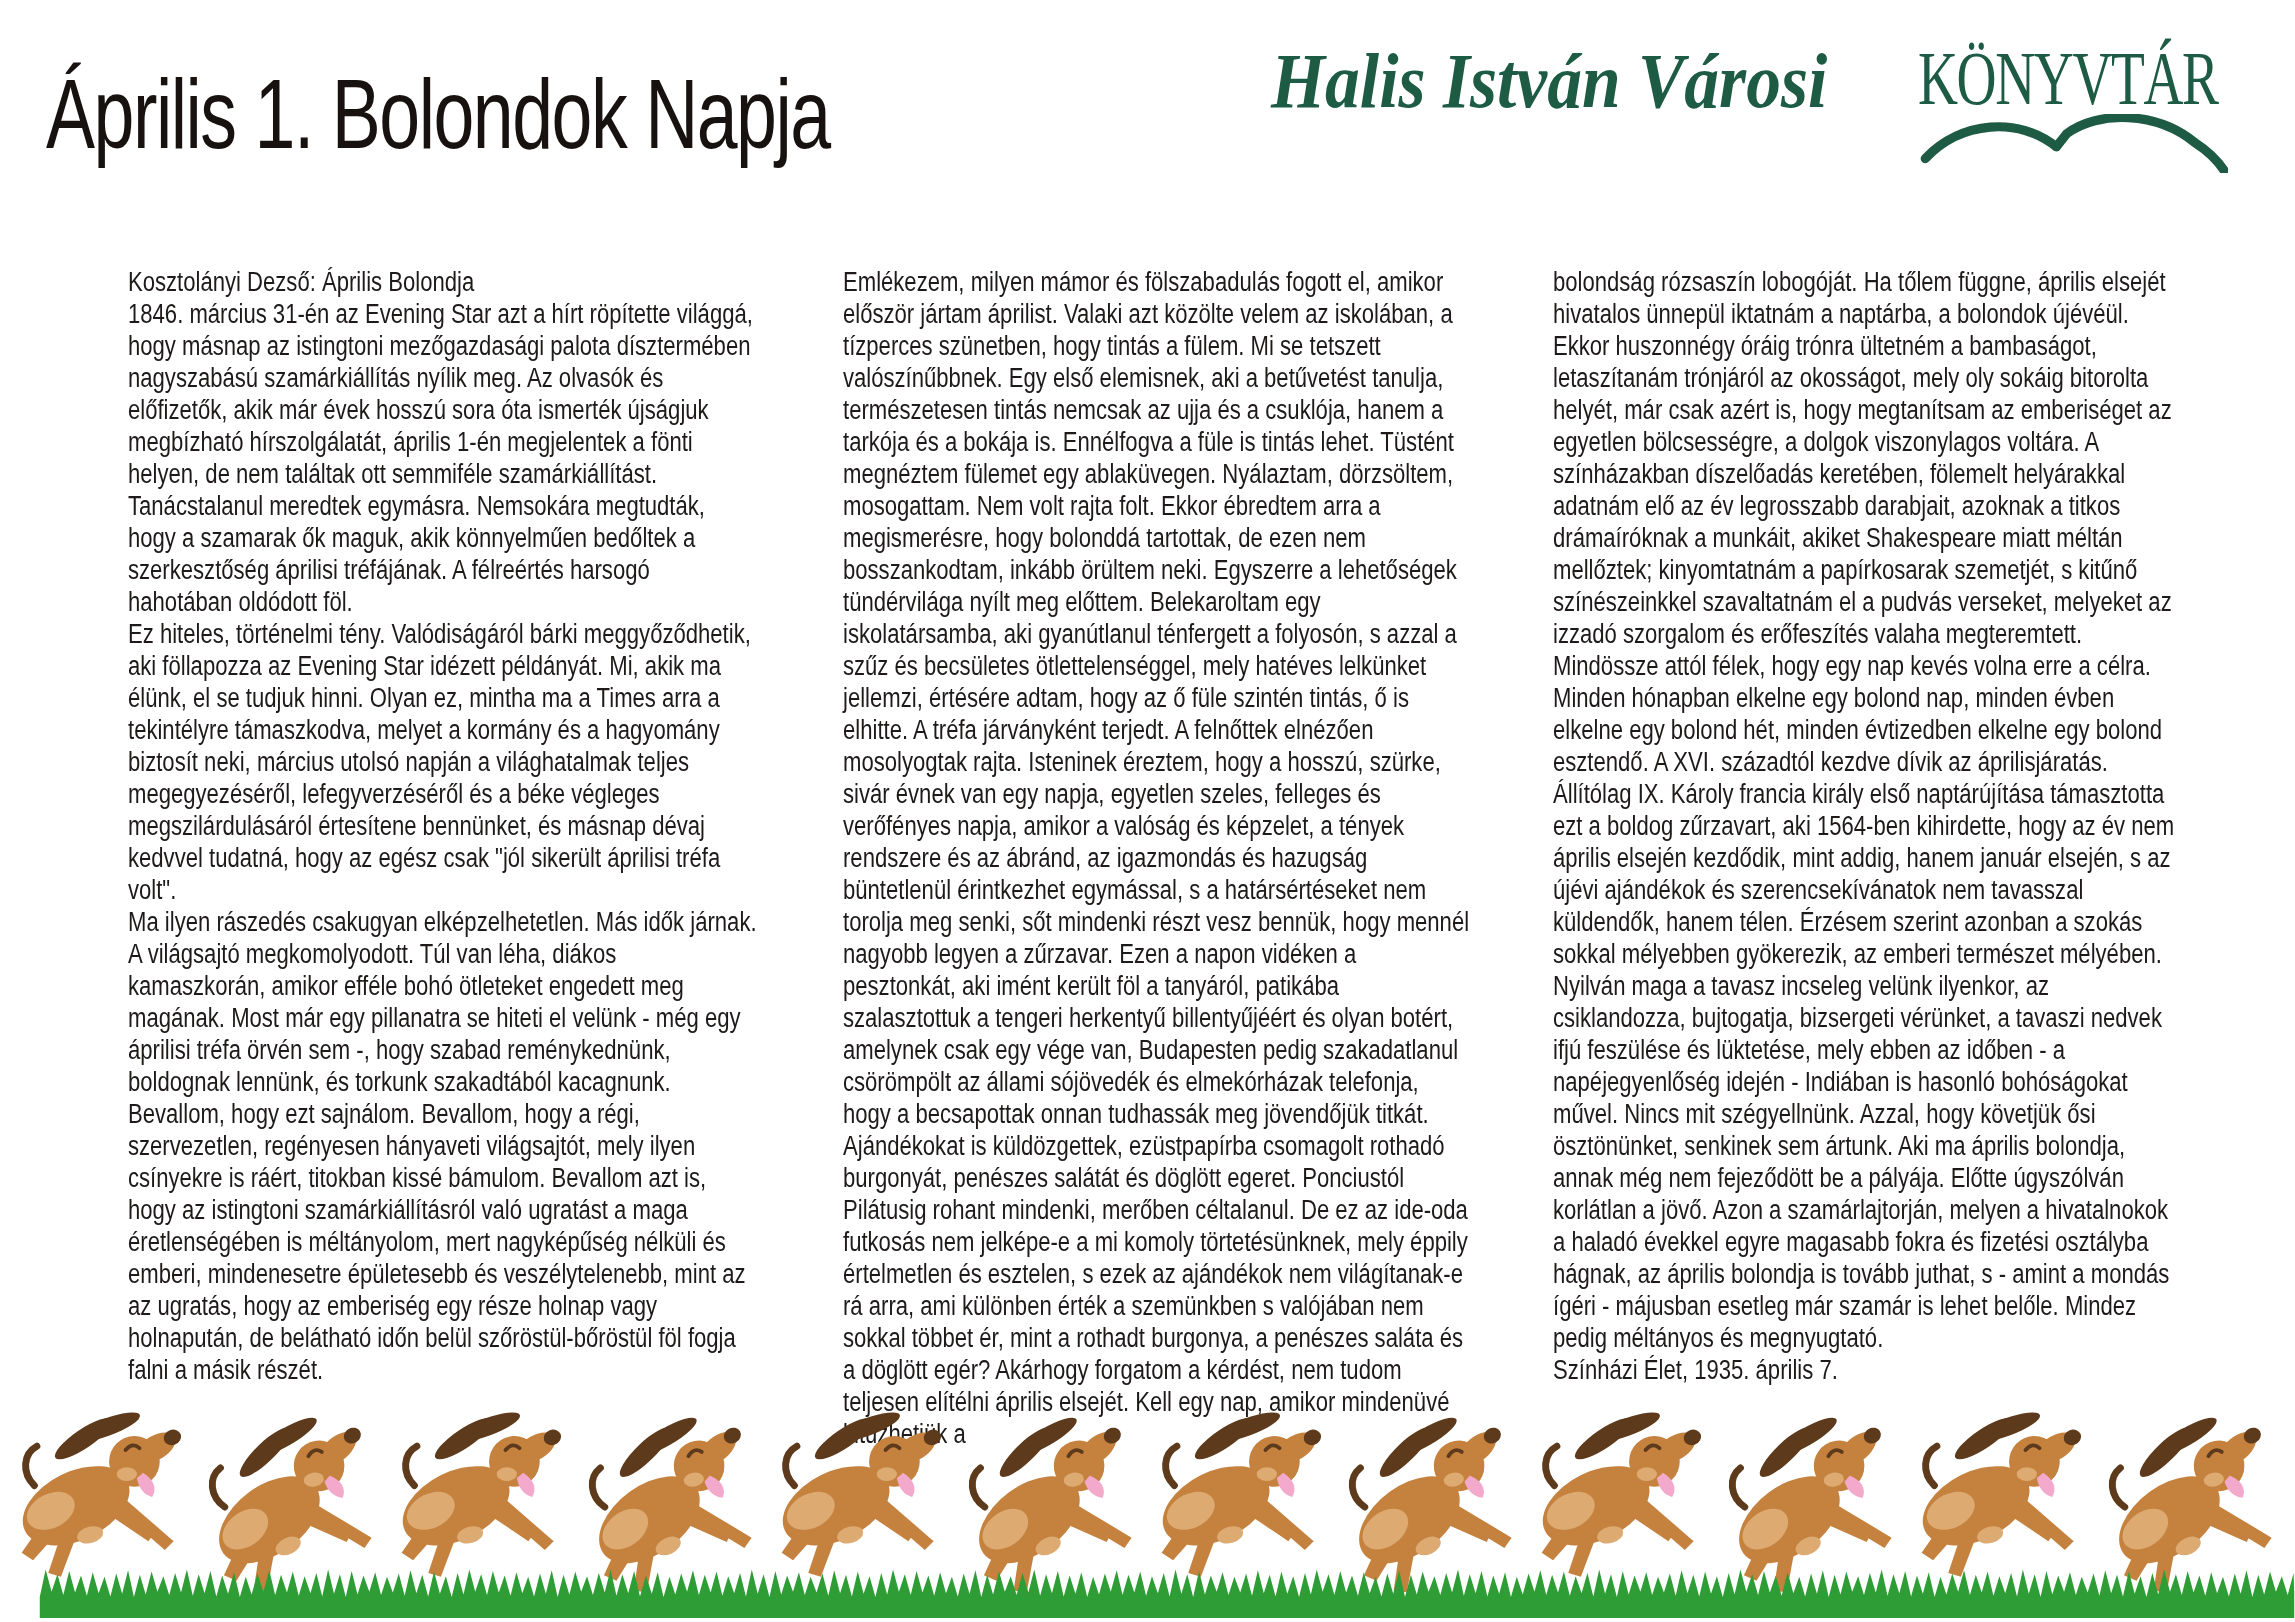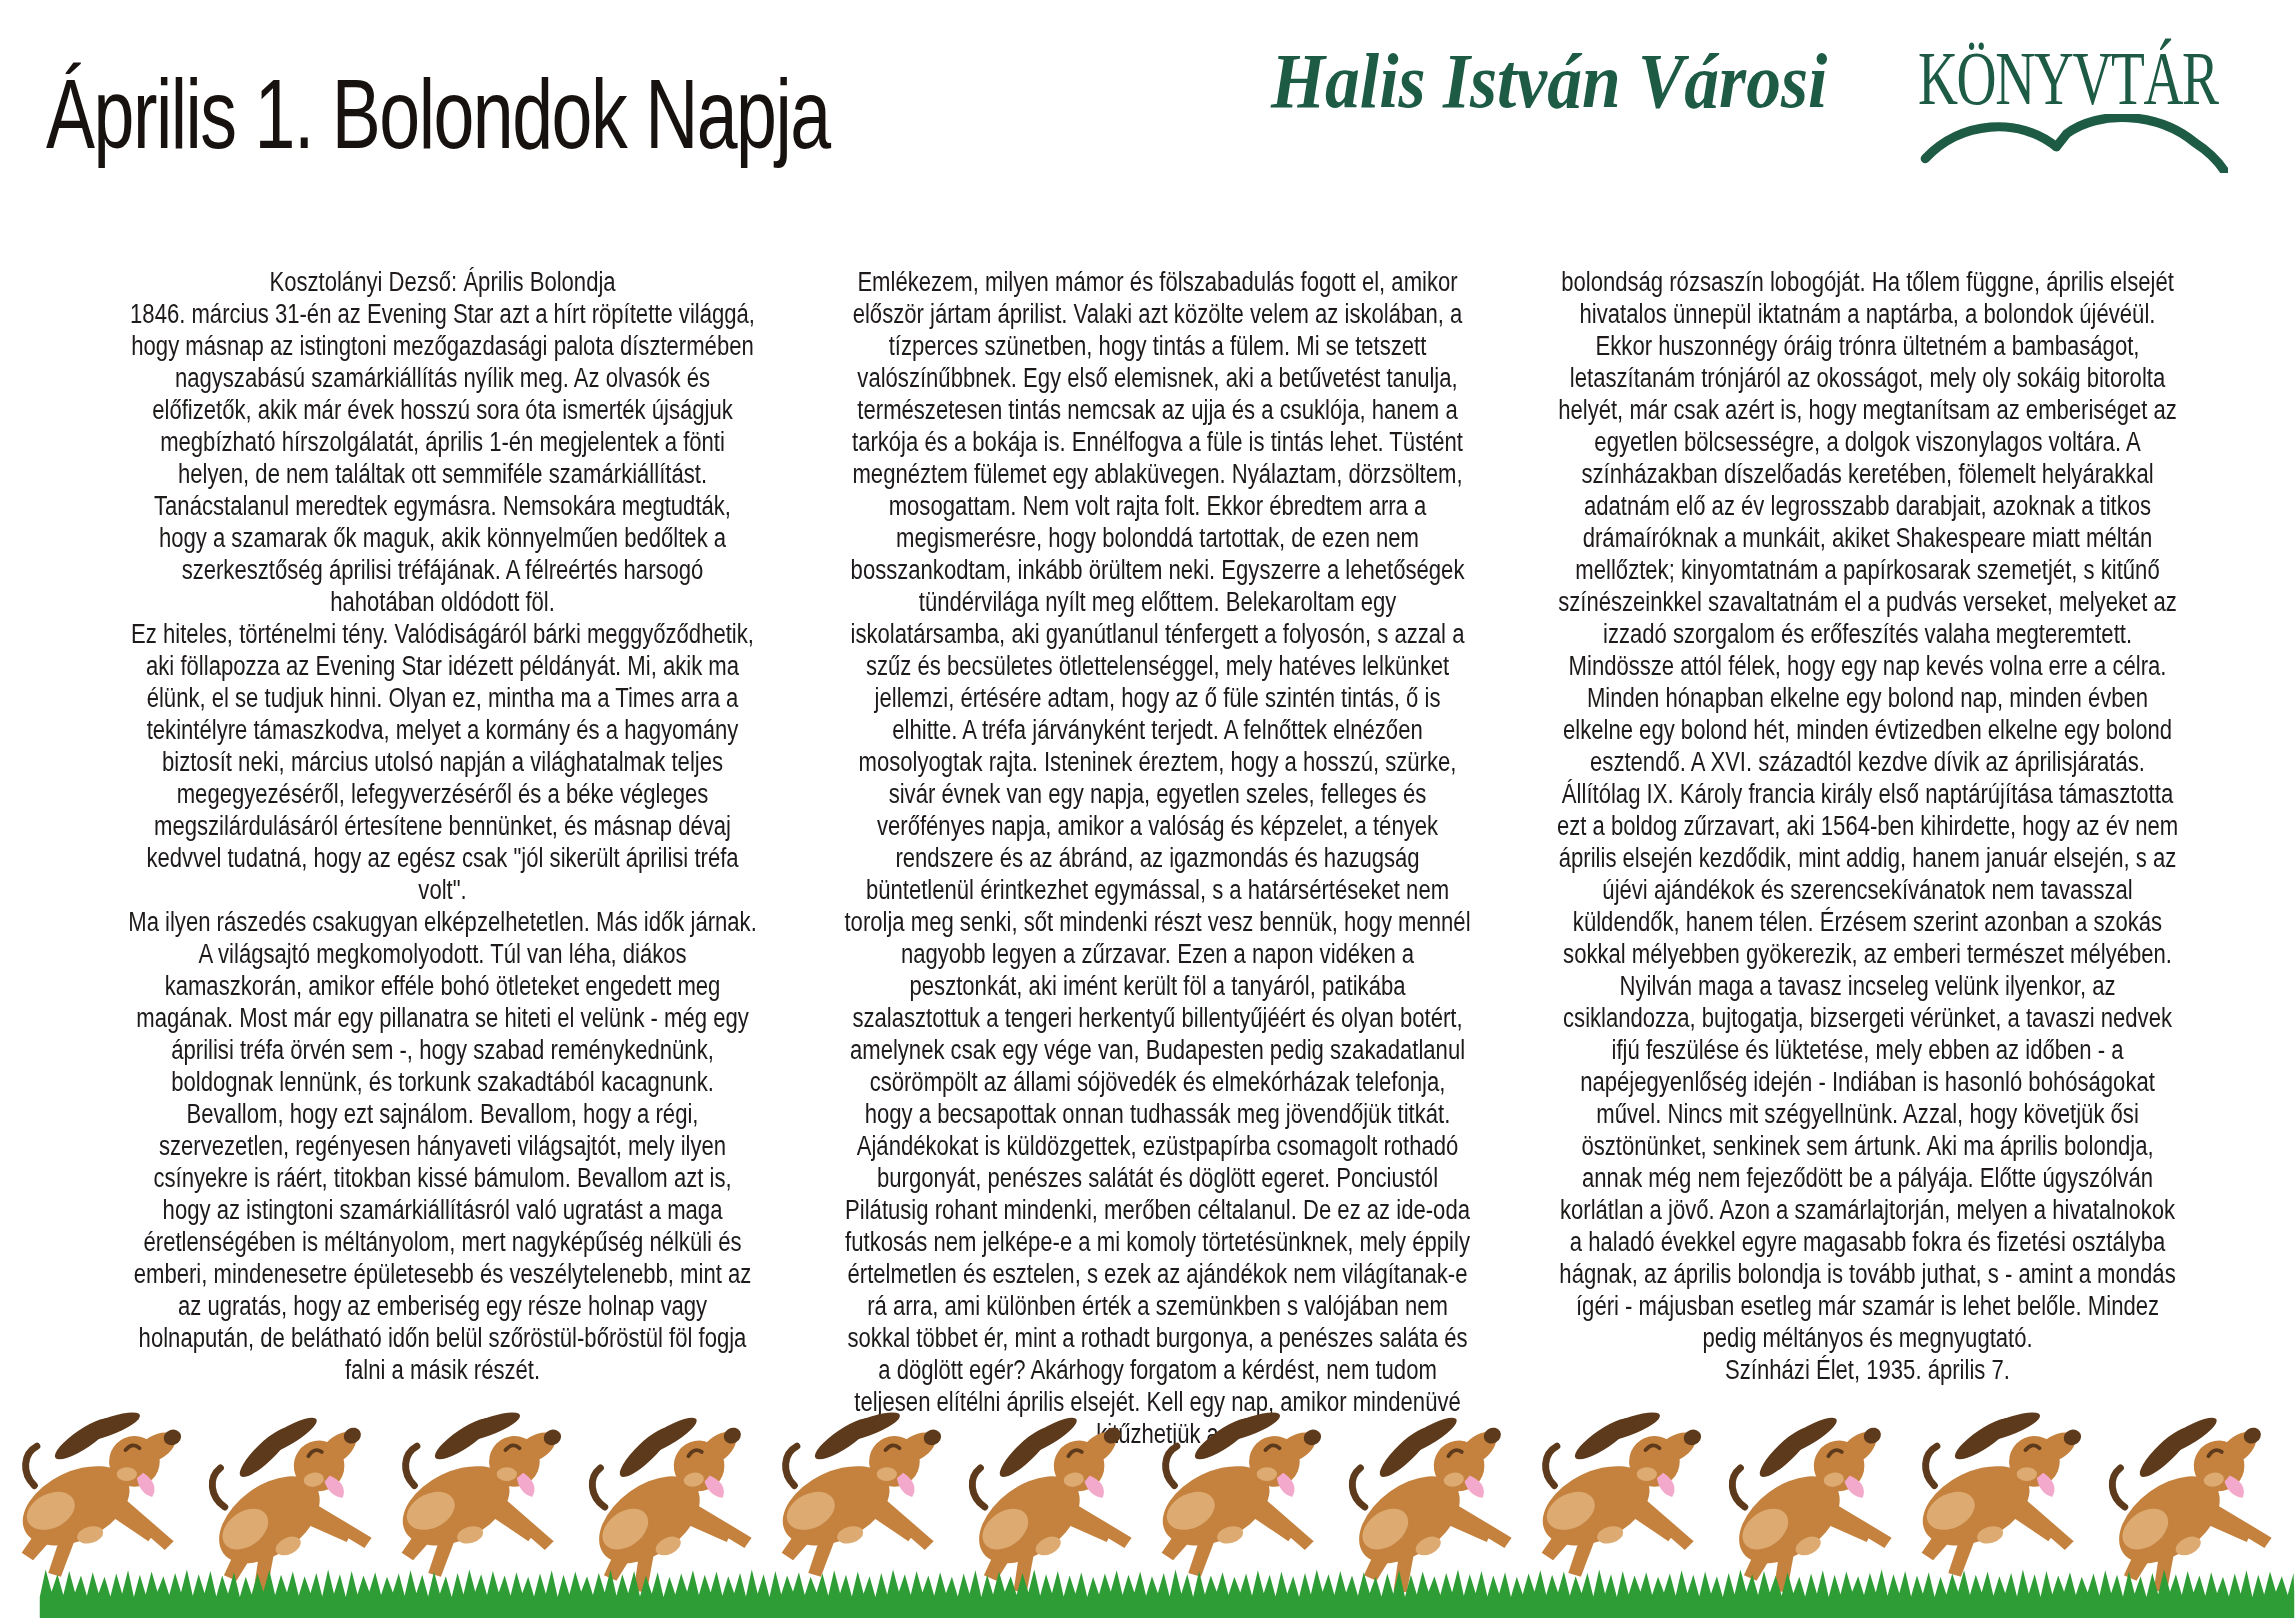--- a/index.html
+++ b/index.html
@@ -1,21 +1,21 @@
 <!DOCTYPE html>
 <html style="--logo-green: #1d5b45; --grass-green: #2f9d35; --dog-body: #c5813e; --dog-patch: #ddab72; --dog-dark: #5d3a1b; --dog-tongue: #f2a9cb; --ink: #1d1a19;font-size:10.5px"><head>
 <meta charset="utf-8">
 <style>
   html,body{margin:0;padding:0;}
   body{
     width:2295px;height:1623px;position:relative;background:#ffffff;
     font-family:"Liberation Sans", sans-serif;color:var(--ink,#1d1a19);
     overflow:hidden;
   }
-  .page{position:absolute;inset:0;background:#fff;text-align:center;}
+  .page{position:absolute;inset:0;background:#fff;}
 
   
   .title{
     position:absolute;left:46px;top:58px;margin:0;
     font-size:98px;font-weight:400;letter-spacing:-2px;white-space:nowrap;
     color:#17120f;
     transform:scaleX(.75);transform-origin:left top;
   }
   .logo{position:absolute;left:1271px;top:41px;white-space:nowrap;}
   .logo-script{

